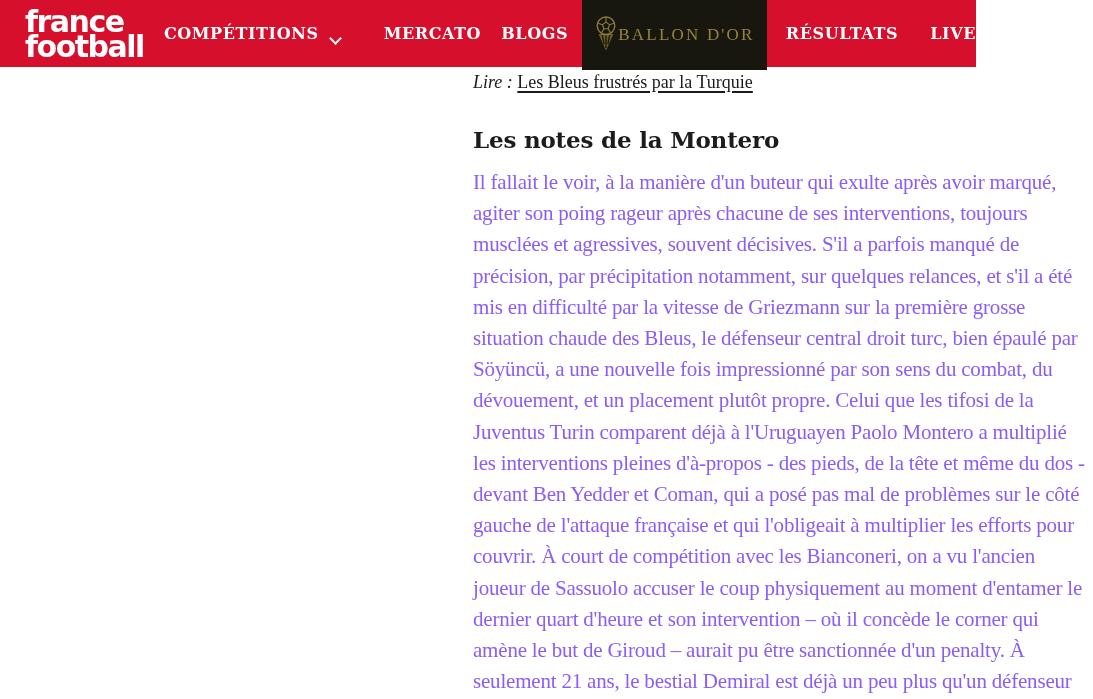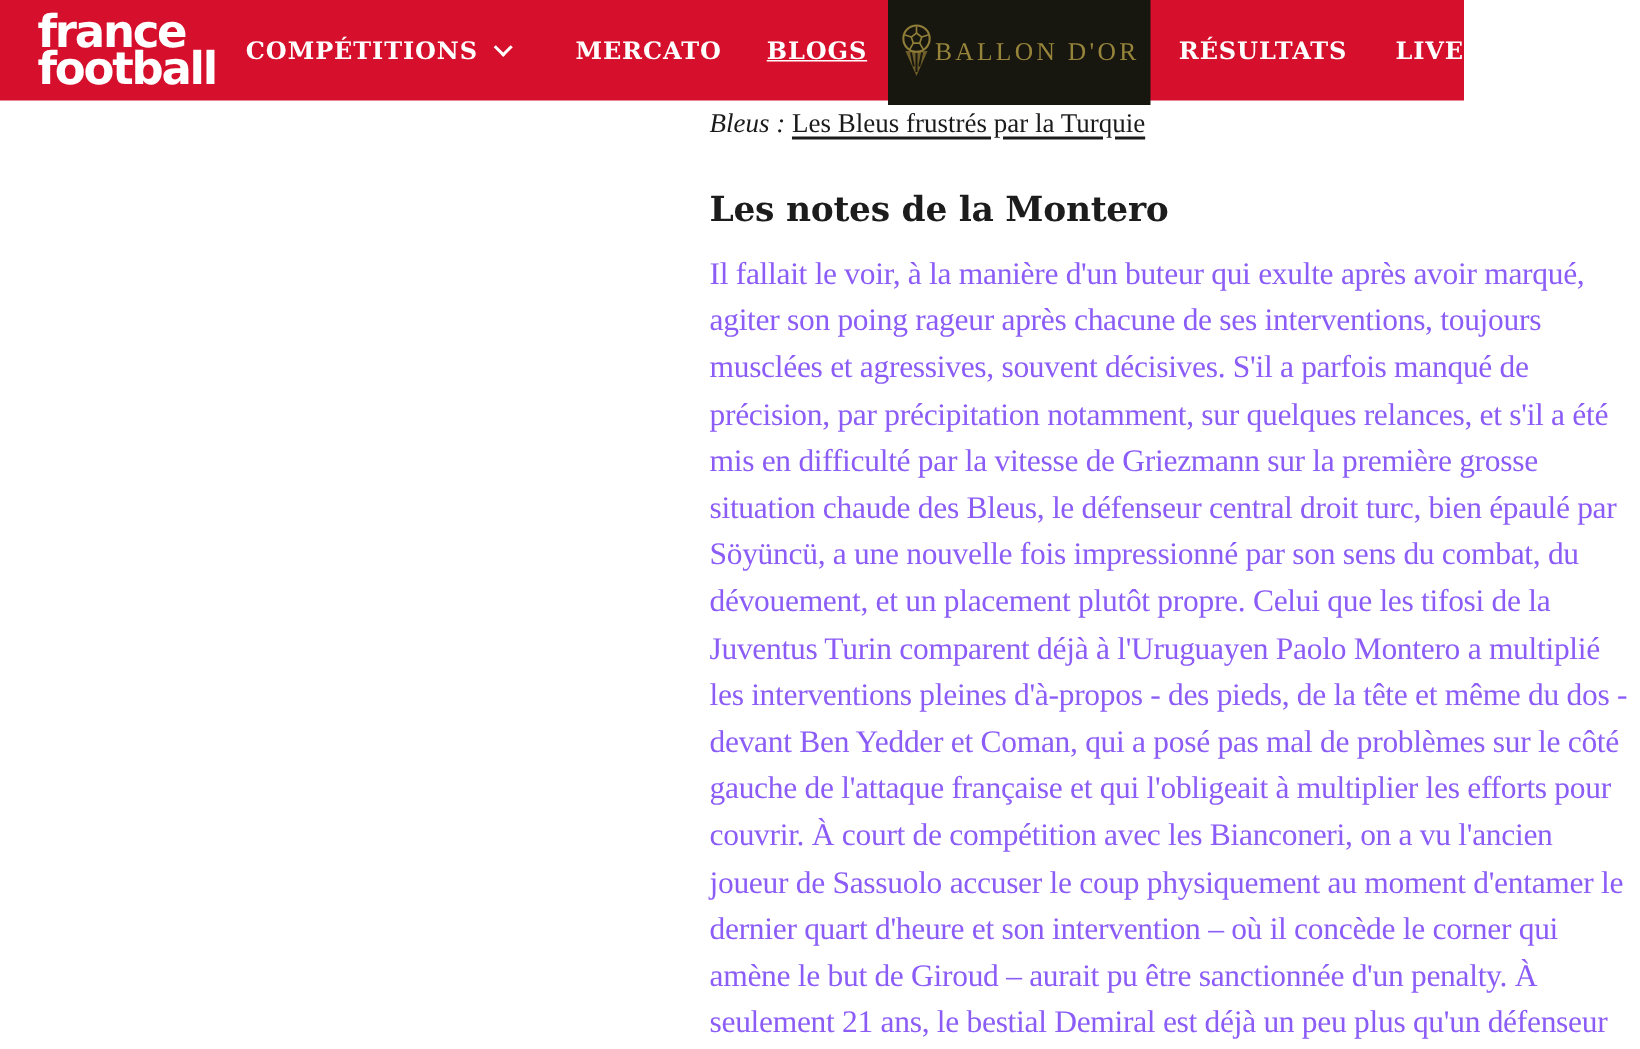--- a/index.html
+++ b/index.html
@@ -12,25 +12,25 @@
     display:flex; align-items:center;
   }
   .logo {
     margin-left:25px; color:#ffffff; cursor:pointer;
     font-family:"DejaVu Sans", sans-serif; font-weight:800;
     font-size:30px; line-height:25px; letter-spacing:-1.5px;
   }
   .nav-item {
     color:#ffffff; font-family:"DejaVu Serif", serif; font-weight:bold;
     font-size:16px; letter-spacing:0.6px; cursor:pointer; white-space:nowrap;
-    display:flex; align-items:center;
+    display:flex; align-items:flex-end;
   }
   .nav-item.competitions { margin-left:20px; }
   .nav-item.mercato { margin-left:44px; }
-  .nav-item.blogs { margin-left:30px;text-decoration:underline; }
+  .nav-item.blogs { margin-left:20px; }
   .chevron {
     display:inline-block; width:9px; height:9px; margin-left:12px; margin-top:-5px;
     border-right:2px solid #ffffff; border-bottom:2px solid #ffffff;
     transform:rotate(45deg);
   }
   .ballon-dor {
     margin-left:14px; align-self:flex-start;
     width:204px; height:70px; background:#17160f; cursor:pointer;
     display:flex; align-items:center; justify-content:center; gap:0;
   }
@@ -105,21 +105,21 @@
   <div class="nav-item resultats">
     <span>RÉSULTATS</span>
   </div>
   <div class="nav-item live">
     <span>LIVE</span>
   </div>
 </header>
 
 <main class="article-col">
   <div class="read-more-line">
-    <span class="read-more-prefix">Bleus :</span>
+    <span class="read-more-prefix">Lire :</span>
     <span> </span>
     <a class="read-more-link">Les Bleus frustrés par la Turquie</a>
   </div>
 
   <h2 class="section-title">Les notes de la Montero</h2>
 
 
   <p class="article-paragraph">Il fallait le voir, à la manière d'un buteur qui exulte après avoir marqué, agiter son poing rageur après chacune de ses interventions, toujours musclées et agressives, souvent décisives. S'il a parfois manqué de précision, par précipitation notamment, sur quelques relances, et s'il a été mis en difficulté par la vitesse de Griezmann sur la première grosse situation chaude des Bleus, le défenseur central droit turc, bien épaulé par Söyüncü, a une nouvelle fois impressionné par son sens du combat, du dévouement, et un placement plutôt propre. Celui que les tifosi de la Juventus Turin comparent déjà à l'Uruguayen Paolo Montero a multiplié les interventions pleines d'à-propos - des pieds, de la tête et même du dos - devant Ben Yedder et Coman, qui a posé pas mal de problèmes sur le côté gauche de l'attaque française et qui l'obligeait à multiplier les efforts pour couvrir. À court de compétition avec les Bianconeri, on a vu l'ancien joueur de Sassuolo accuser le coup physiquement au moment d'entamer le dernier quart d'heure et son intervention – où il concède le corner qui amène le but de Giroud – aurait pu être sanctionnée d'un penalty. À seulement 21 ans, le bestial Demiral est déjà un peu plus qu'un défenseur prometteur.</p>
 </main>
 

